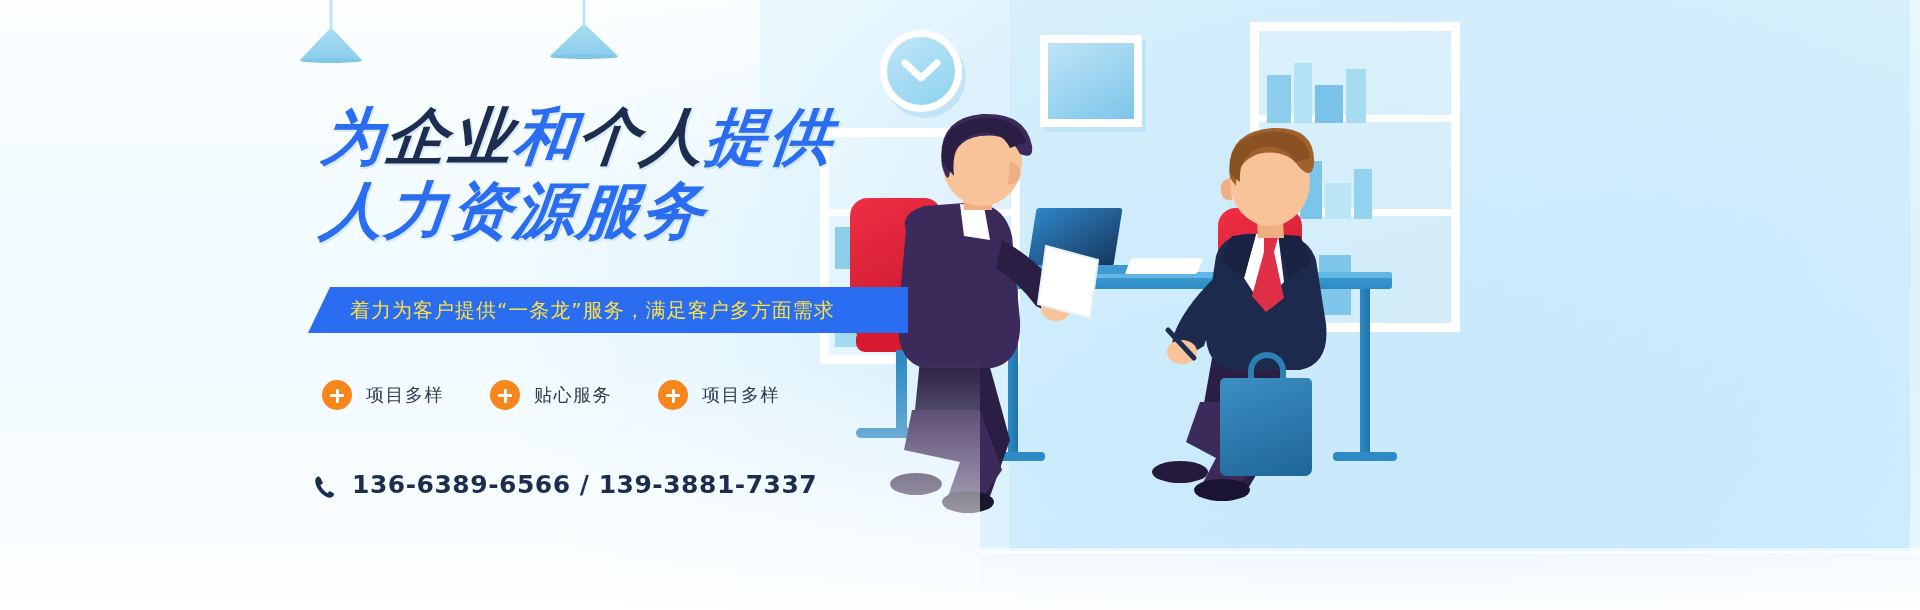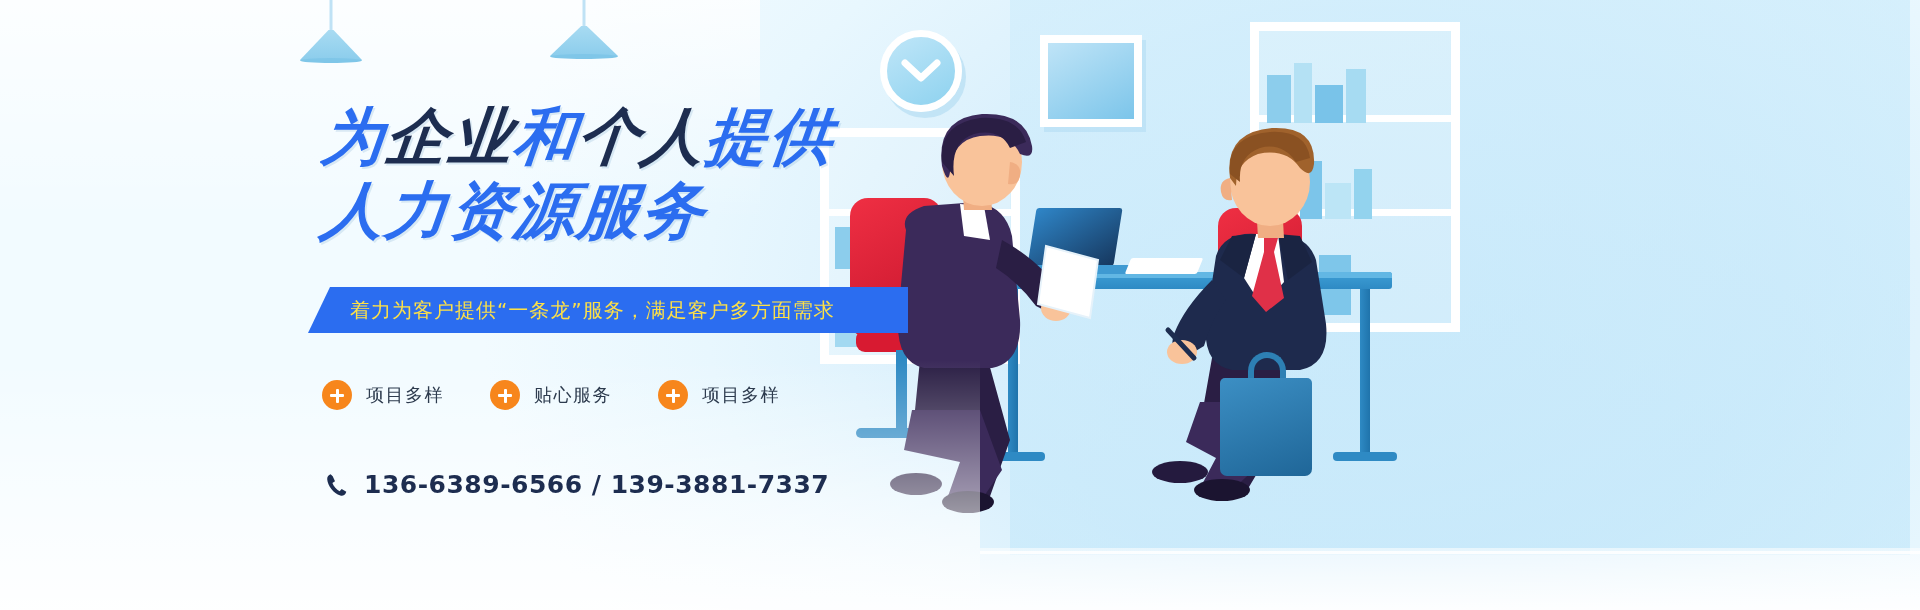--- a/index.html
+++ b/index.html
@@ -80,22 +80,22 @@
   .plus-badge::before { left:8px; top:14px; width:14px; height:3px; }
   .plus-badge::after  { left:13.5px; top:8.5px; width:3px; height:14px; }
   .feature-label {
     font-size:18px; color:#2d3b4e; letter-spacing:1.5px;
     white-space:nowrap;
     font-family:"DejaVu Sans","Liberation Sans",sans-serif;
   }
 
   
   .phone-row {
-    position:absolute; left:326px; top:470px;
-    display:flex; align-items:center; gap:16px;
+    position:absolute; left:314px; top:470px;
+    display:flex; align-items:flex-end; gap:16px;
   }
   .phone-icon { width:22px; height:24px; flex:0 0 auto; }
   .phone-number {
     font-size:25px; font-weight:900; color:#1d2d50;
     letter-spacing:.5px; white-space:nowrap;
     font-family:"DejaVu Sans","Liberation Sans",sans-serif;
   }
 
   
   .lamp { position:absolute; }

